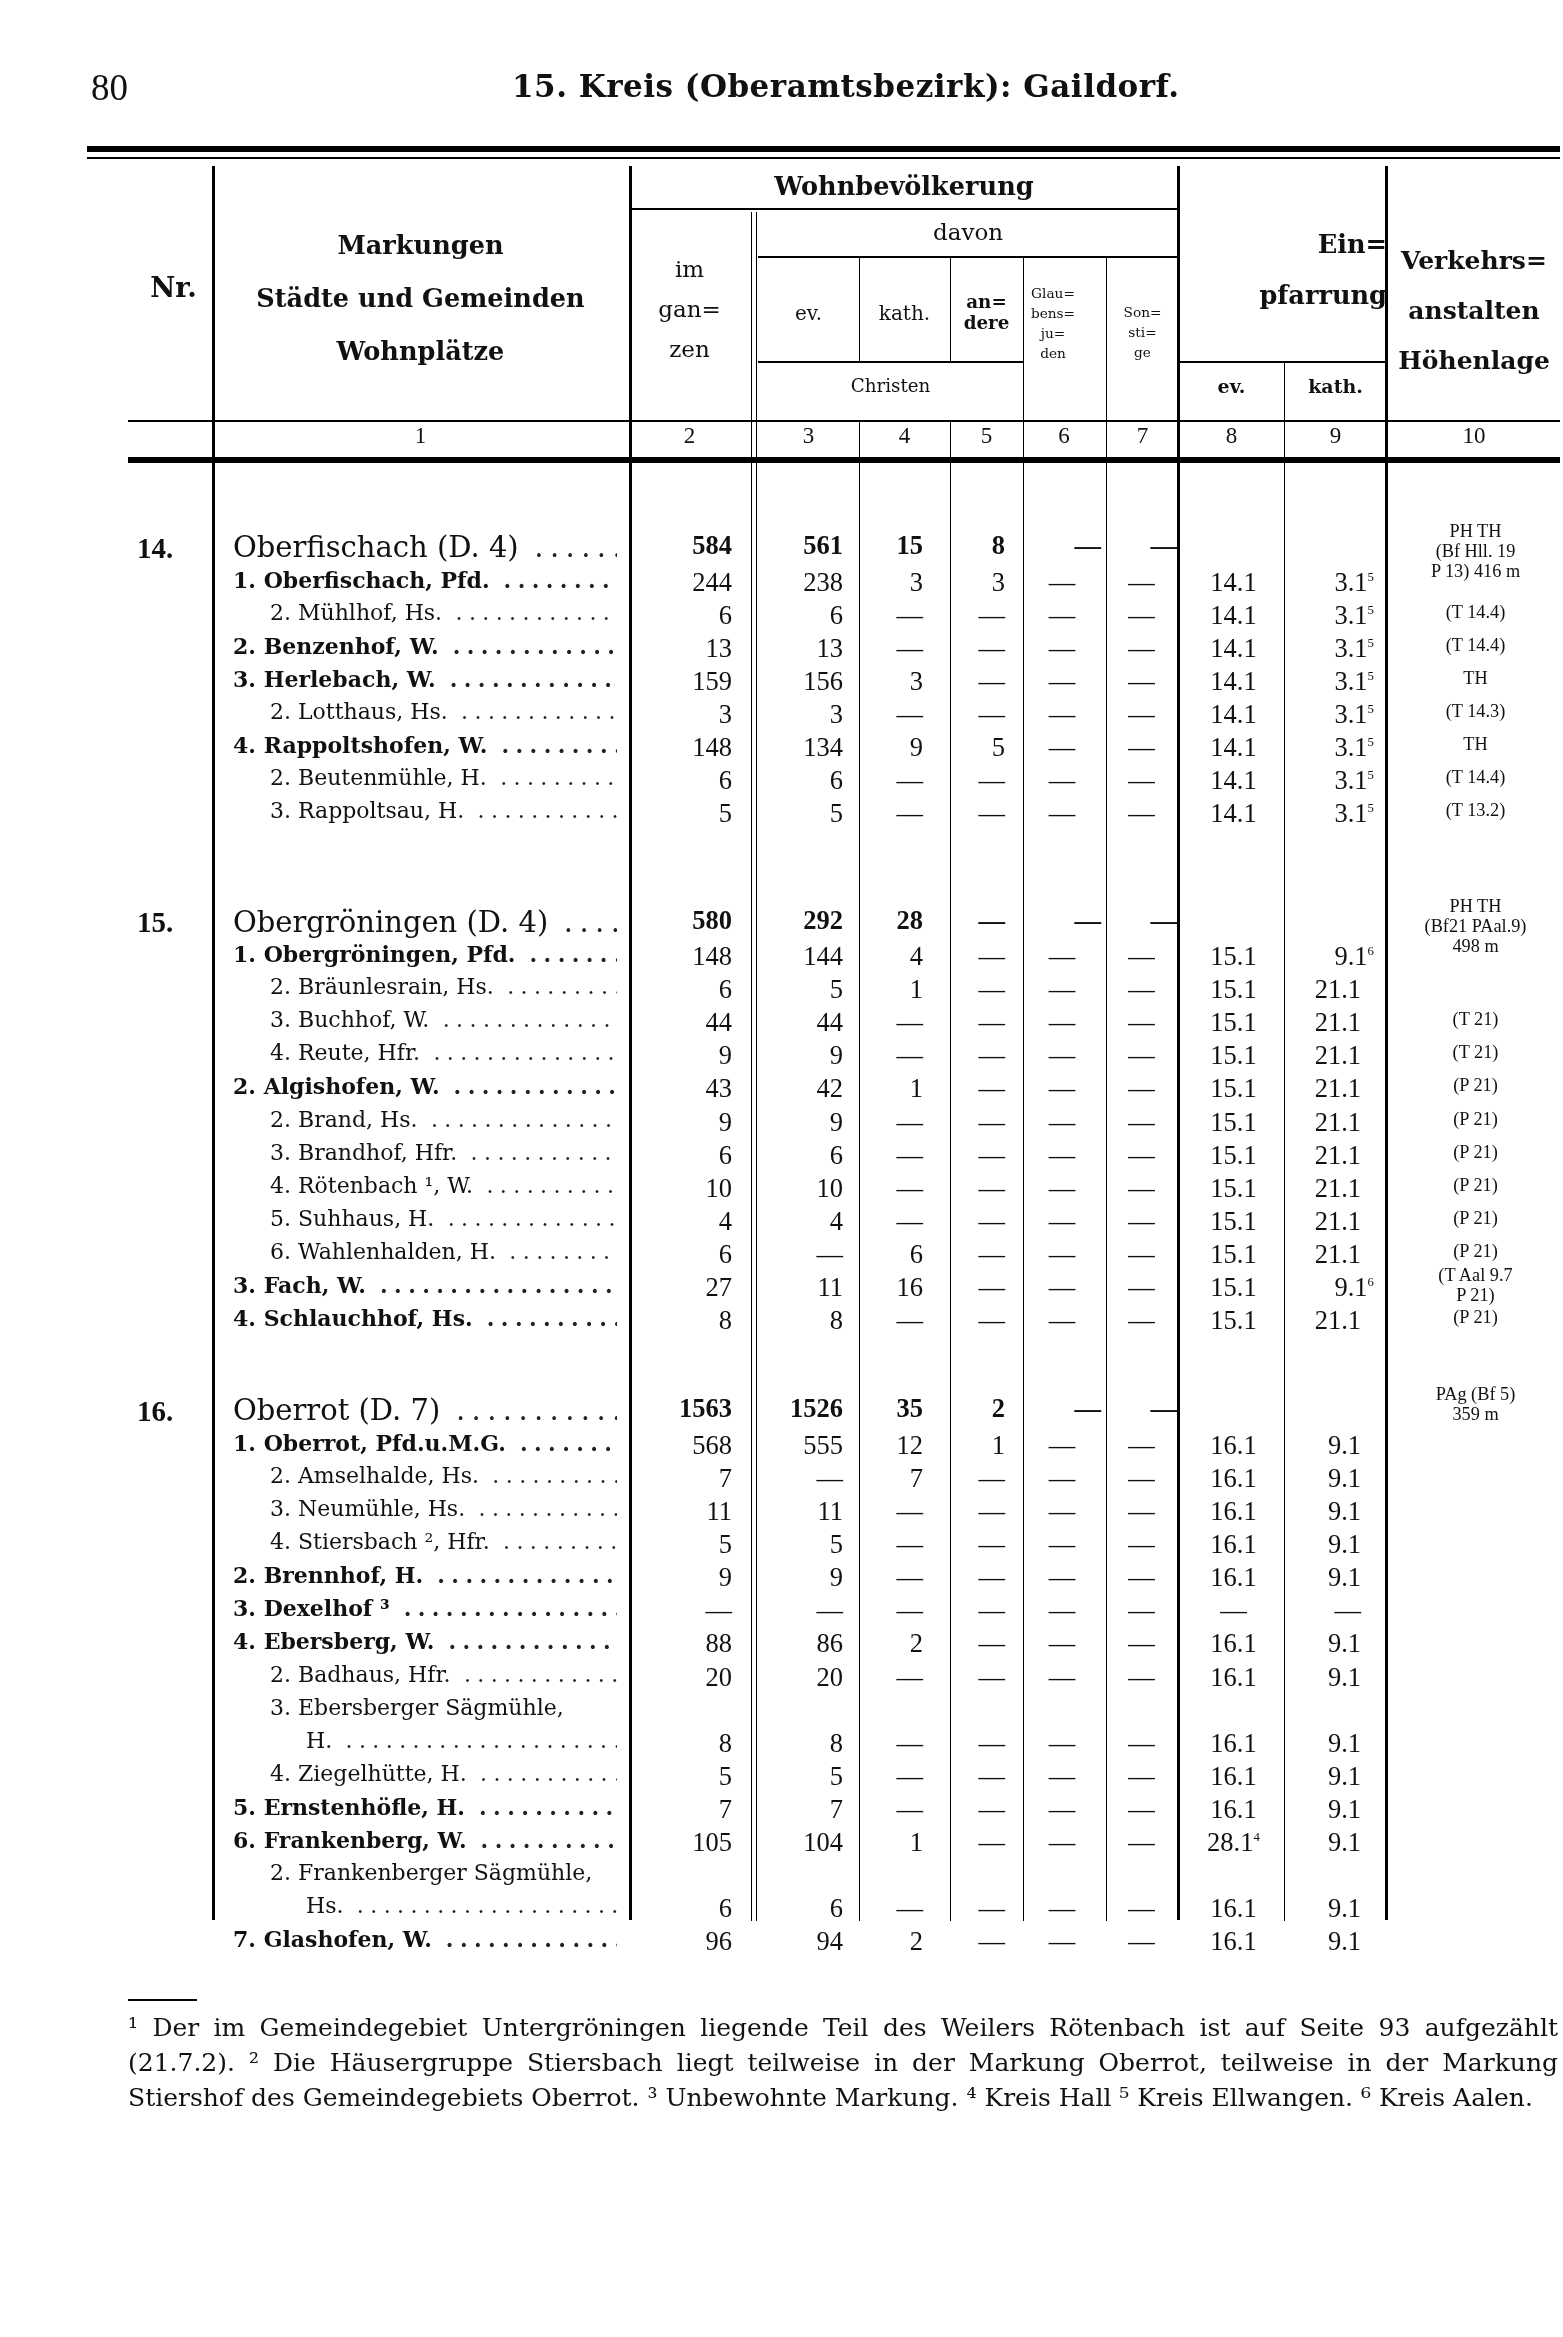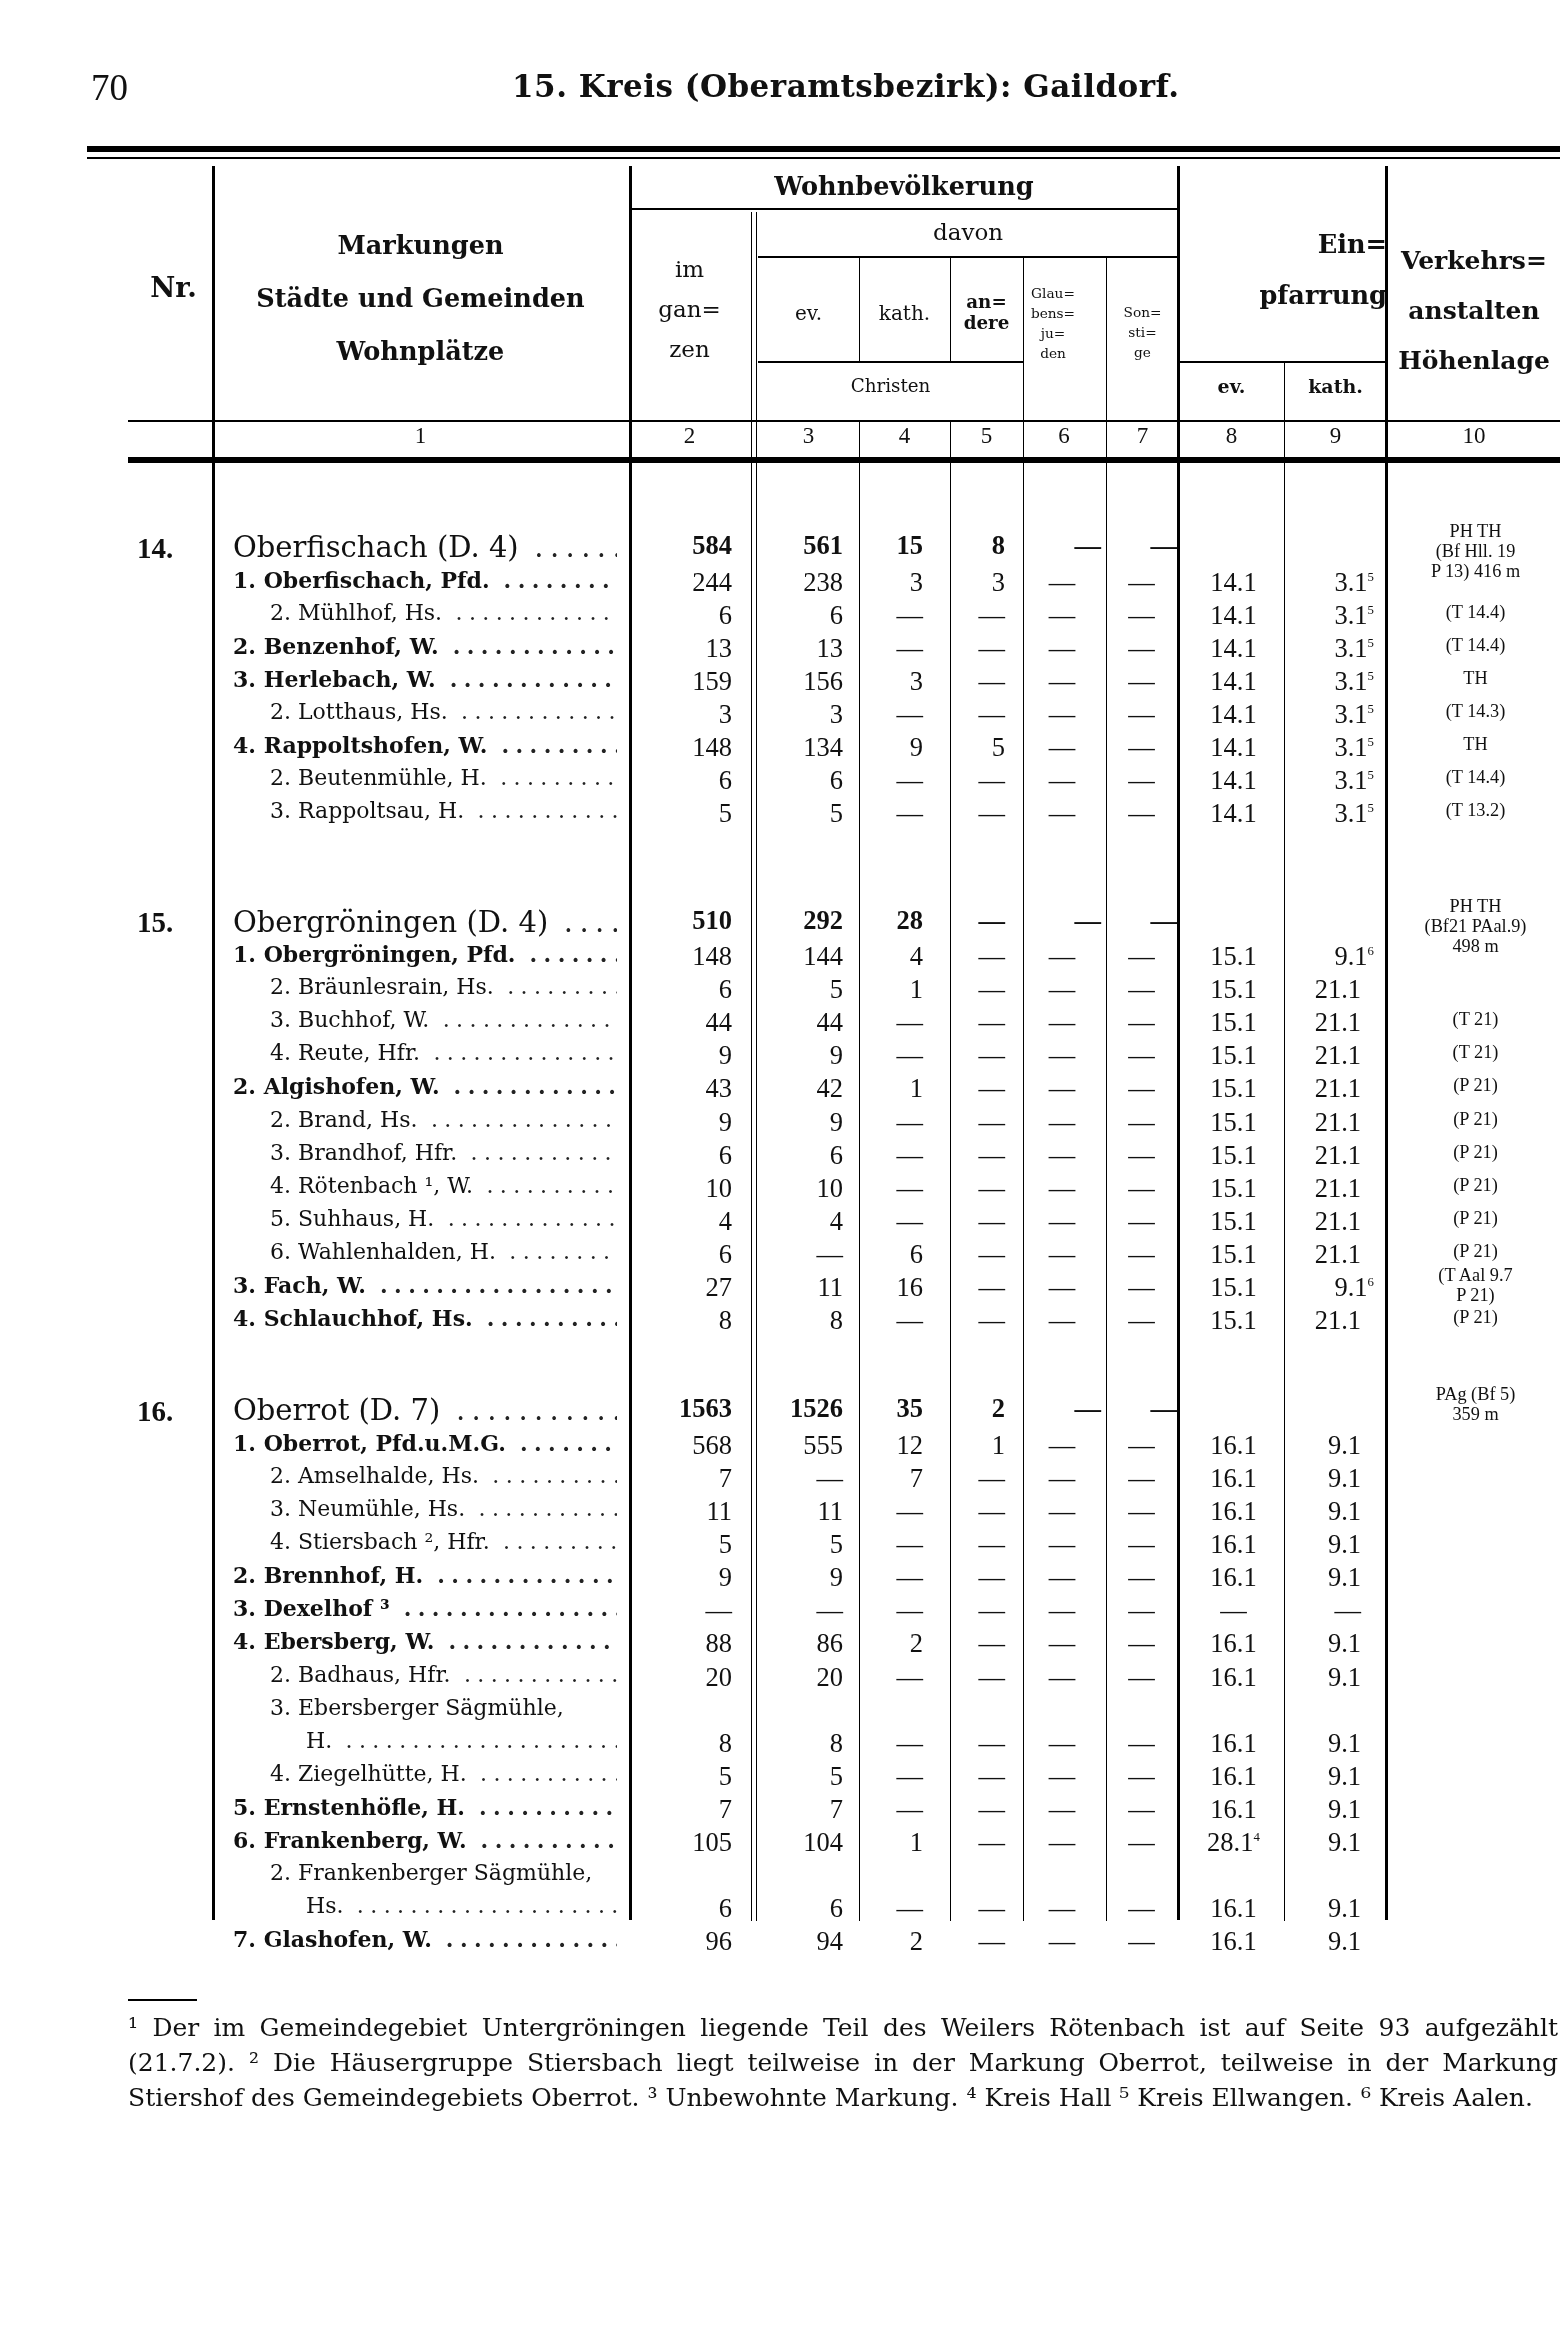--- a/index.html
+++ b/index.html
@@ -35,21 +35,21 @@
   .c9 { left: 1284px; width: 90px; text-align: right; }
   .c10 { left: 1391px; width: 169px; text-align: center; font-size: 18.3px; line-height: 20px; top: 1.8px; }
   .bold-num { font-weight: bold; text-align: right; }
   sup { font-size: 12.8px; vertical-align: super; line-height: 0; }
   .footnotes { position: absolute; left: 128px; top: 2010px; width: 1430px; font-size: 25px; line-height: 35px; text-align: justify; font-family: "DejaVu Serif", serif; }
   .fn-rule { position: absolute; left: 128px; top: 1999px; width: 69px; height: 1.8px; background: #000; }
 </style>
 </head>
 <body>
 
-<div class="abs page-num">70</div>
+<div class="abs page-num">80</div>
 <div class="abs page-title">15. Kreis (Oberamtsbezirk): Gaildorf.</div>
 
 <div class="rule" style="left:87px;top:146px;width:1473px;height:6.4px;"></div>
 <div class="rule" style="left:87px;top:157px;width:1473px;height:1.8px;"></div>
 
 <div id="table-header">
   <div class="hdr" style="left:137px;top:272px;width:73px;font-size:27.4px;">Nr.</div>
 
   <div class="hdr" style="left:215px;top:219px;width:411px;font-size:25.6px;line-height:53px;">
     <div>Markungen</div>
@@ -255,21 +255,21 @@
       <div class="cell c7">—</div>
       <div class="cell c8"><span>14.1</span></div>
       <div class="cell c9"><span>3.1</span><sup>5</sup></div>
       <div class="cell c10">
         <div>(T 13.2)</div>
       </div>
     </div>
     <div class="nr" style="top: 906px;">15.</div>
     <div class="row" style="top: 905px;">
       <div class="cell name main"><span>Obergröningen (D. 4)</span><span class="dots"> ..........................</span></div>
-      <div class="cell c2 num bold-num">510</div>
+      <div class="cell c2 num bold-num">580</div>
       <div class="cell c3 num bold-num">292</div>
       <div class="cell c4 num bold-num">28</div>
       <div class="cell c5 num bold-num">—</div>
       <div class="cell c6 bold-num">—</div>
       <div class="cell c7 bold-num">—</div>
       <div class="cell c8"><span></span></div>
       <div class="cell c9" style="padding-right: 12.8px; width: 77px;"><span></span></div>
       <div class="cell c10" style="top: -9.1px;">
         <div>PH TH</div>
         <div>(Bf21 PAal.9)</div>

